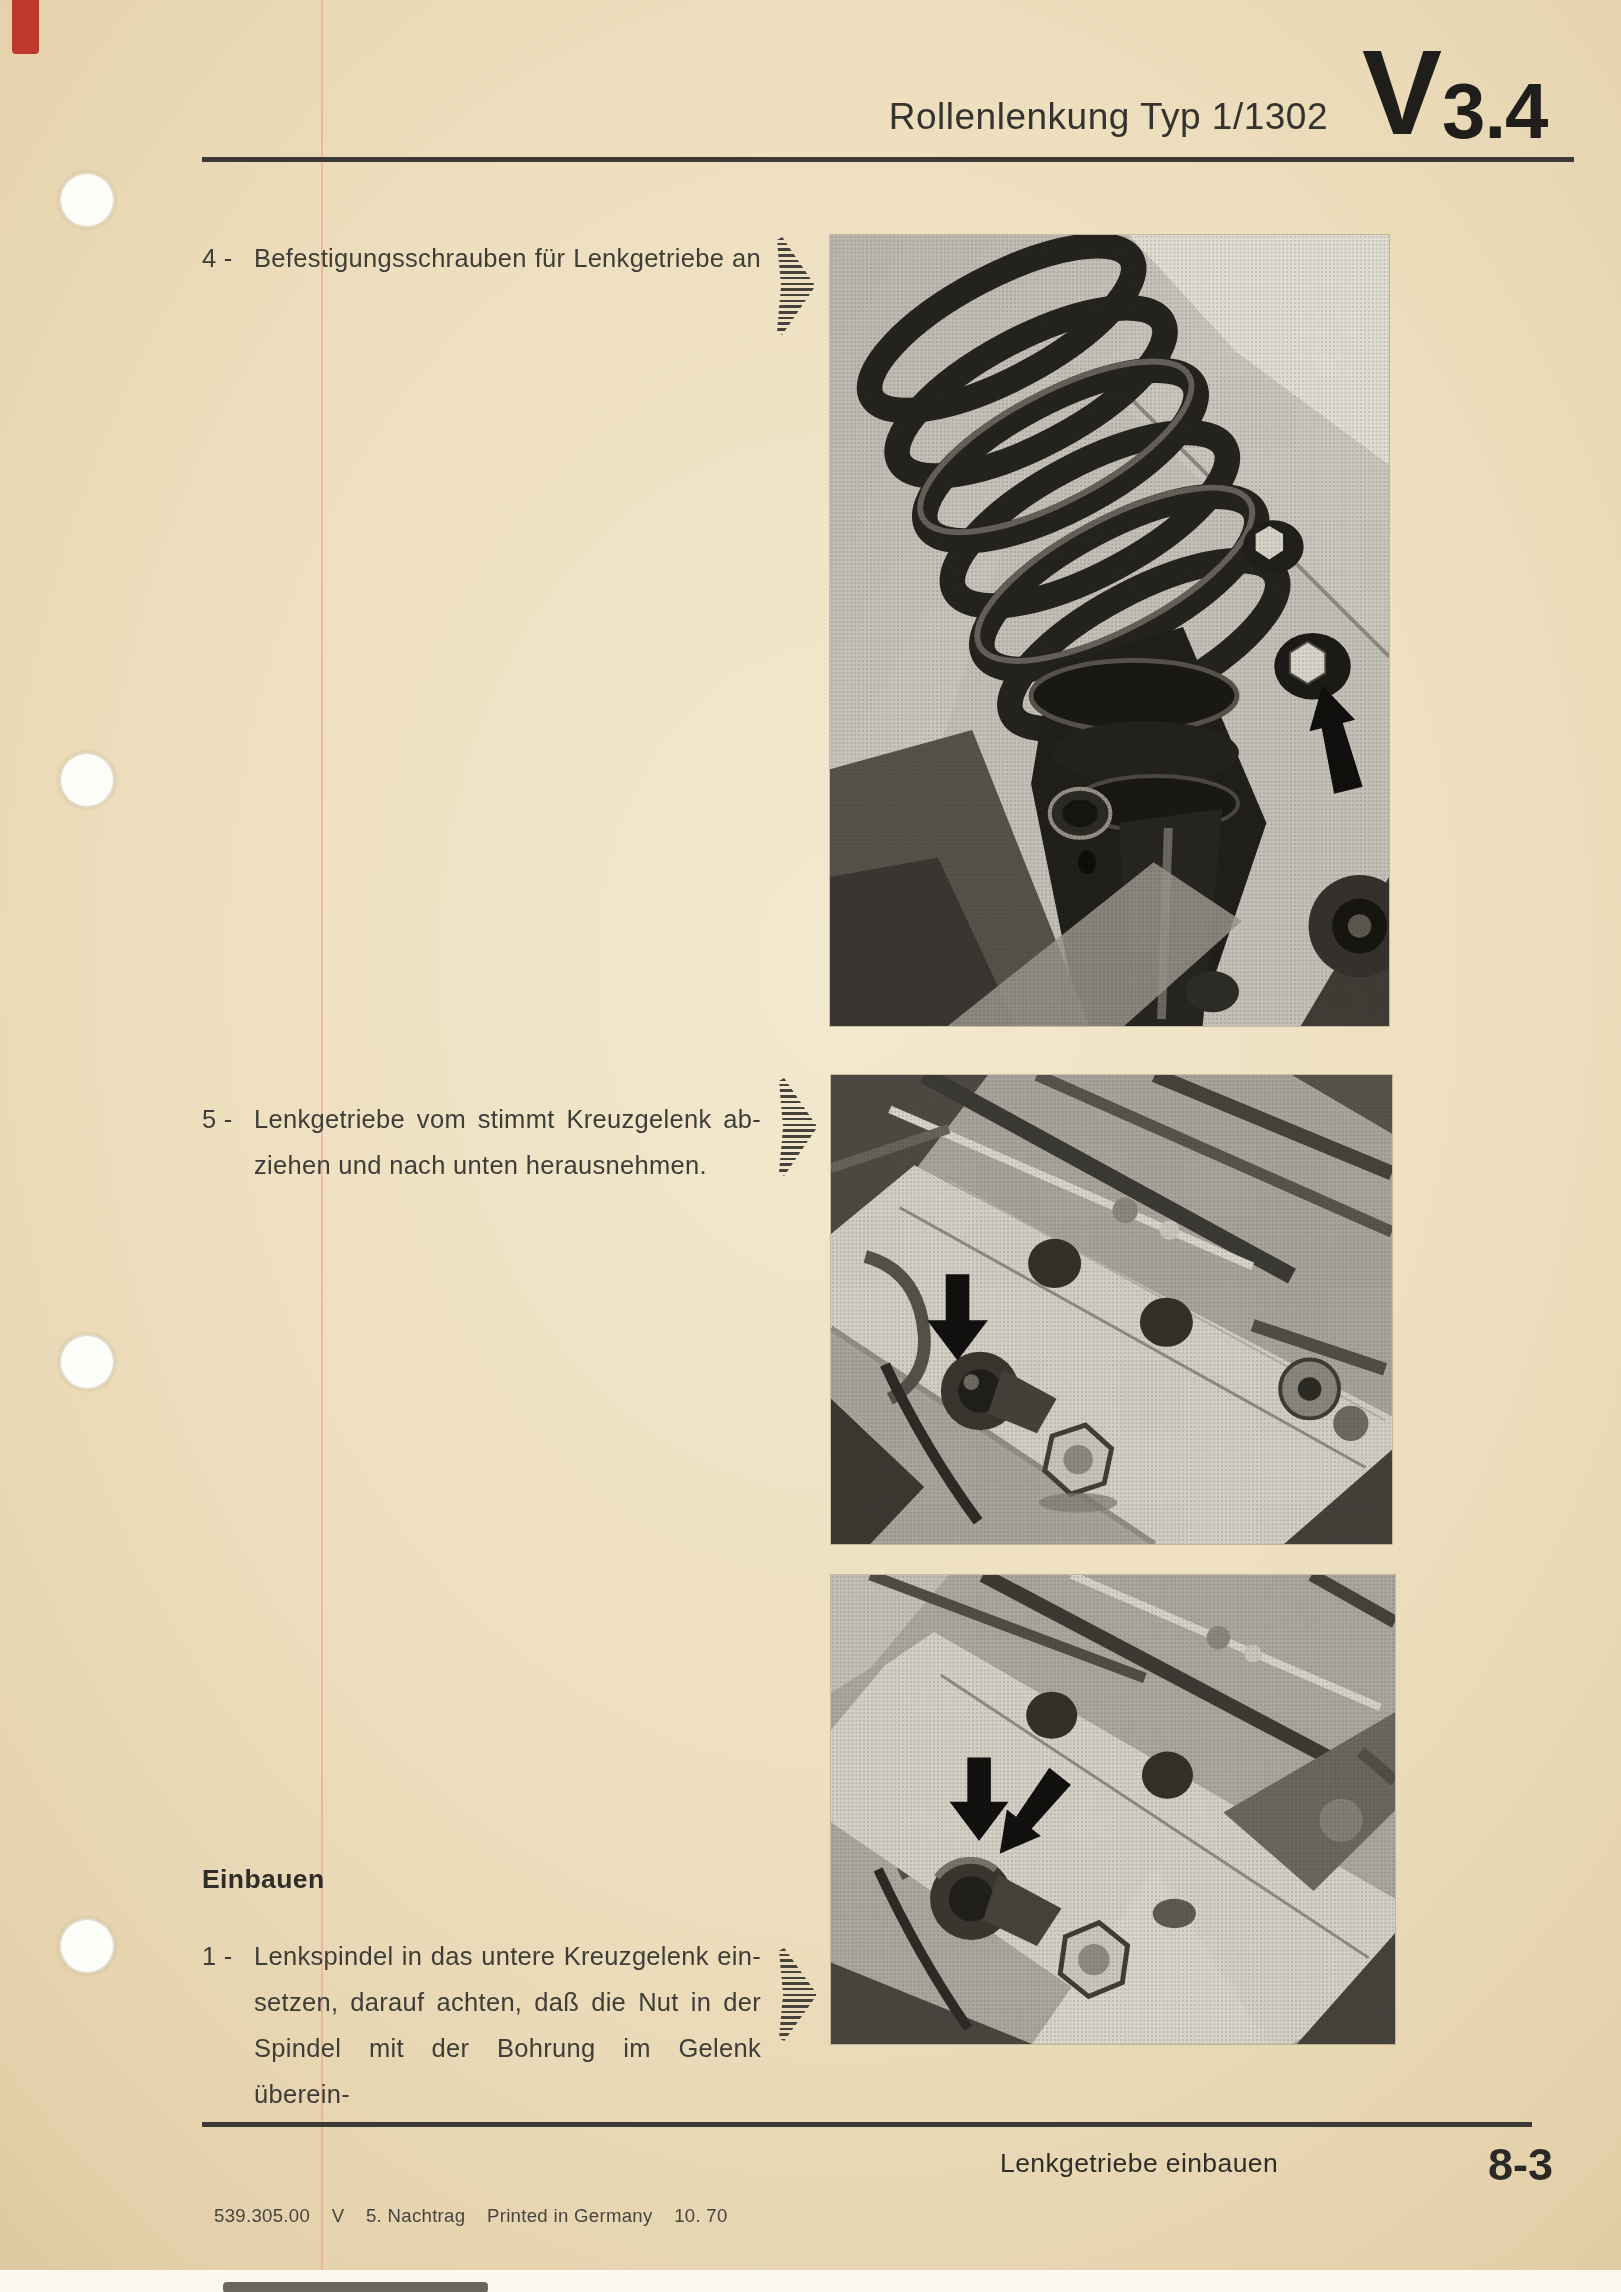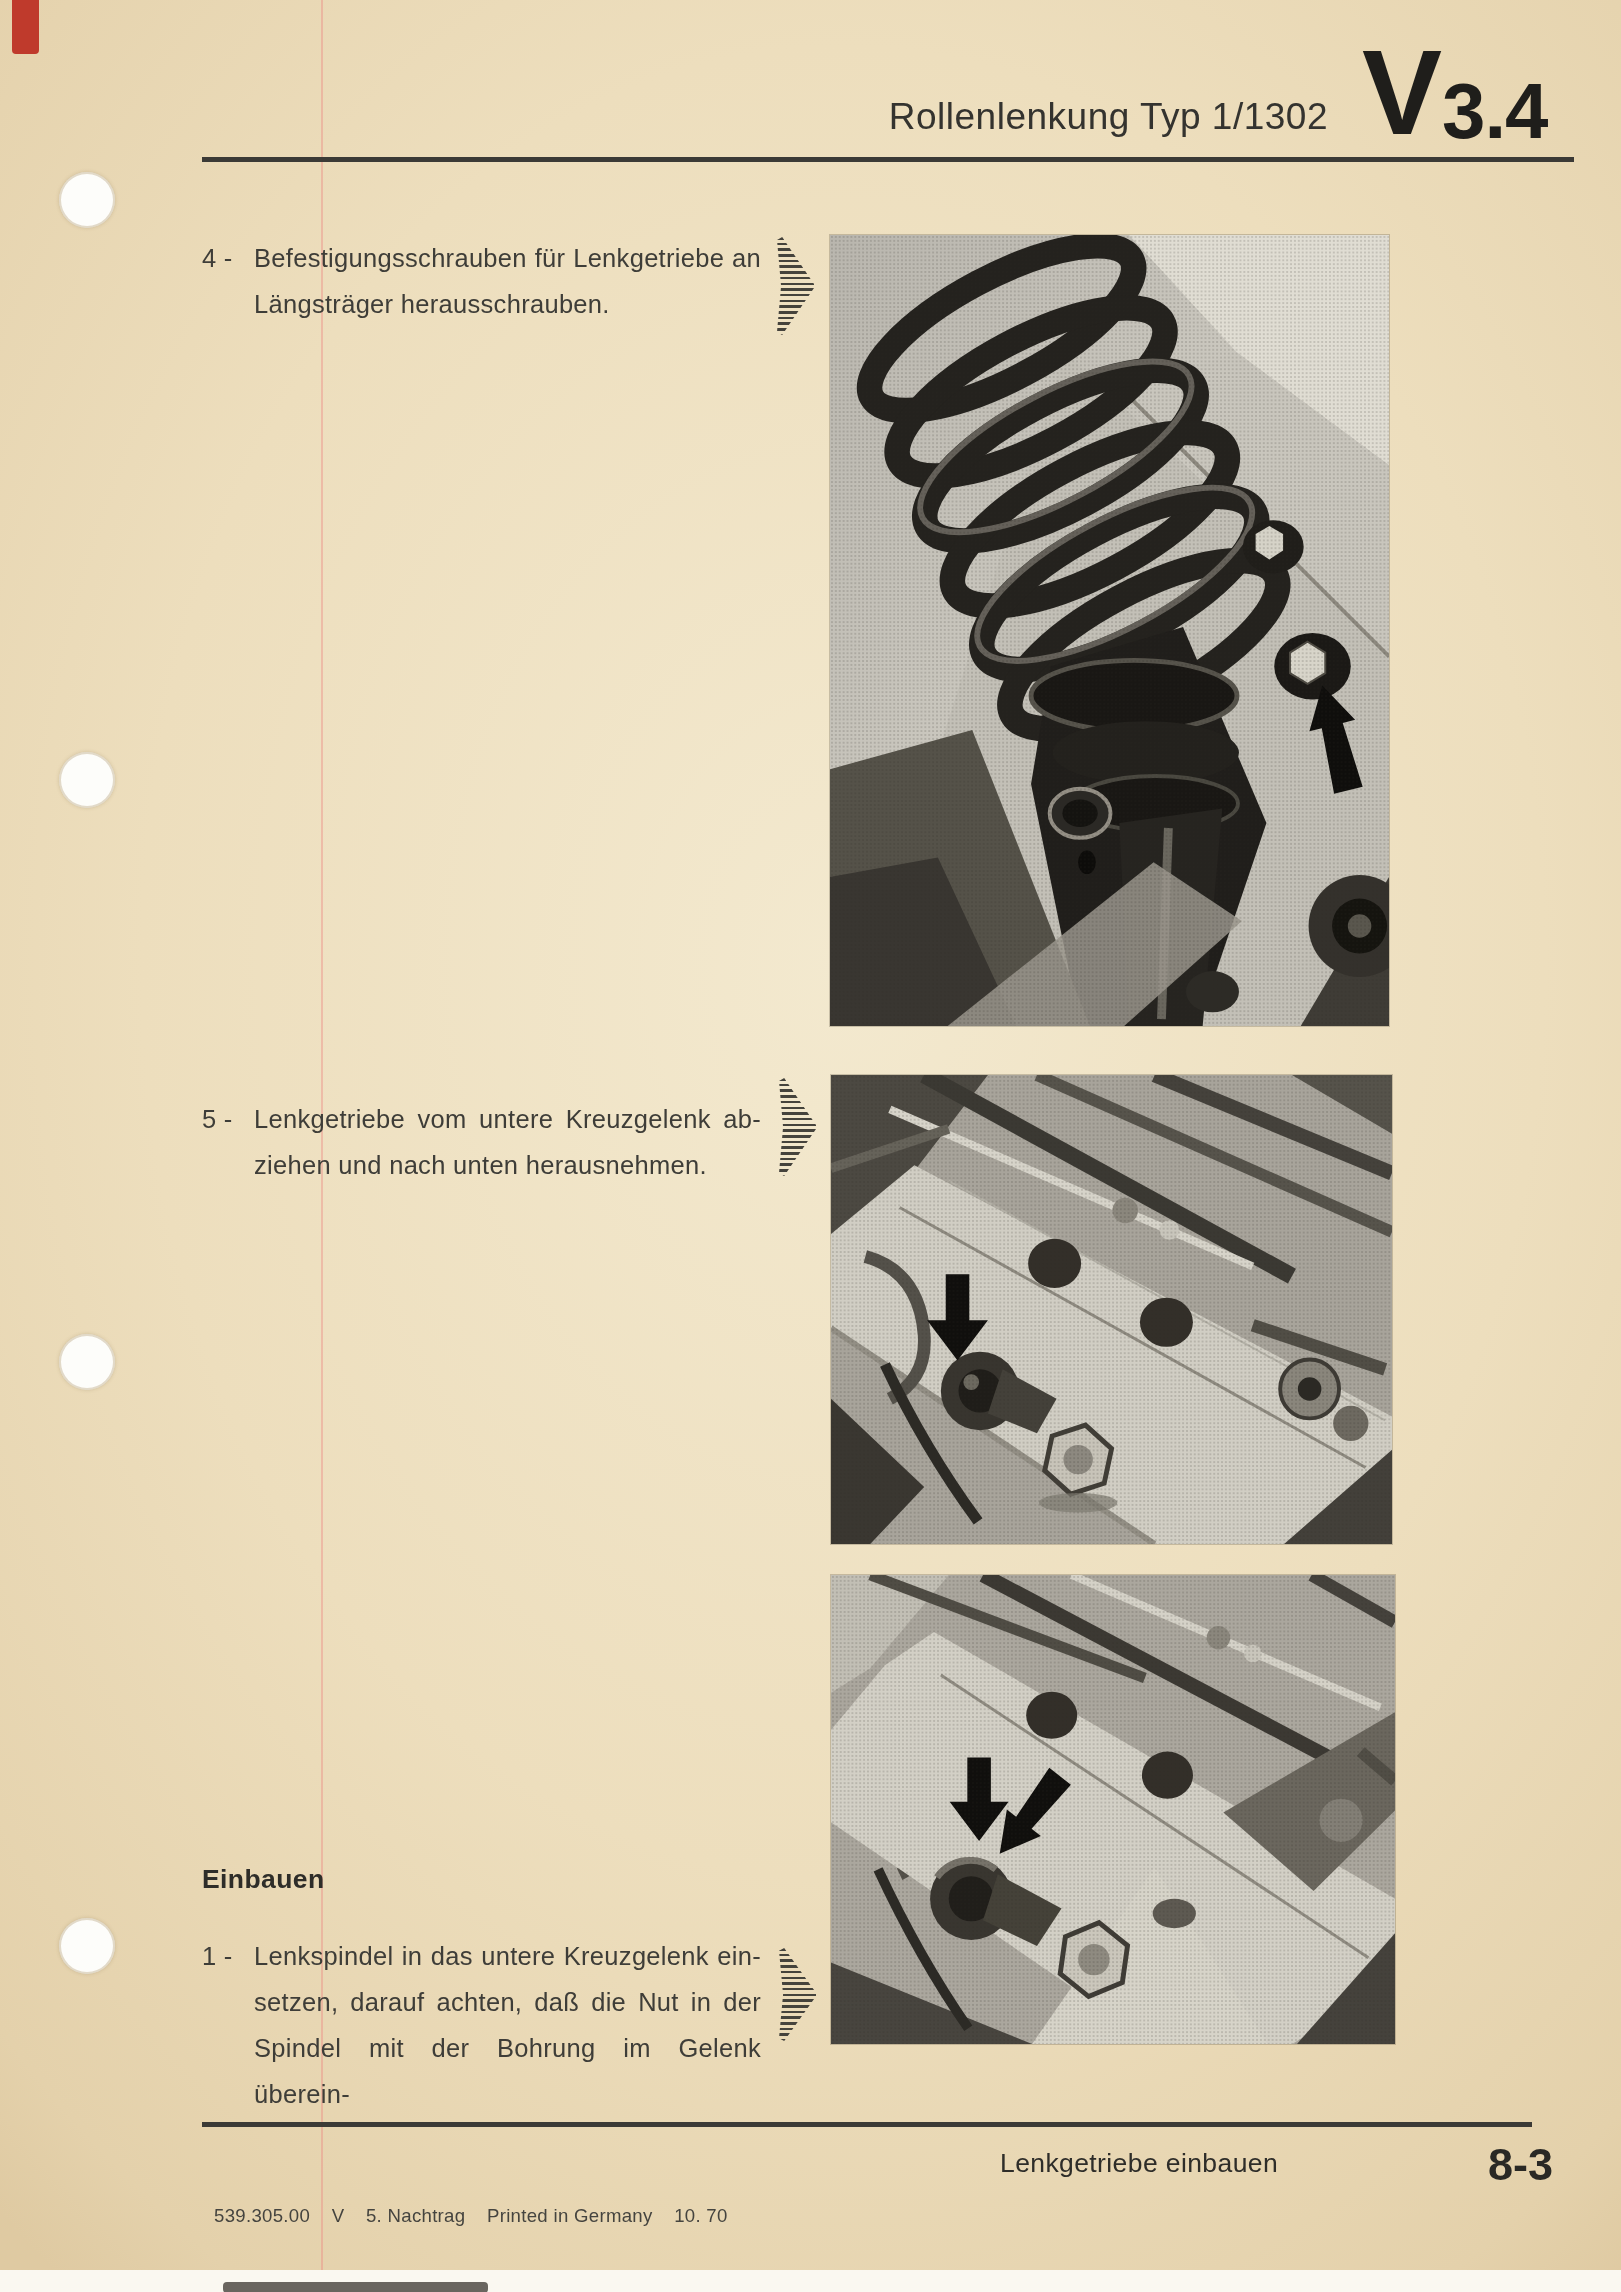--- a/index.html
+++ b/index.html
@@ -69,21 +69,20 @@
   <div class="hdr-v">
     <span class="v">V</span>
     <span class="vnum">3.4</span>
   </div>
   <div class="rule" style="left:202px;top:157px;width:1372px"></div>
 
   <div class="step" style="top:235px">
     <span class="num">4 -</span>
     <span class="lines">
       <div class="ln jl">Befestigungsschrauben für Lenkgetriebe an</div>
-      <div class="ln">Längsträger herausschrauben.</div>
     </span>
   </div>
   <div class="dir-arrow" style="left:777px;top:237px;height:98px"></div>
 
   <div class="photo" style="left:830px;top:235px;width:559px;height:791px">
     <svg viewBox="0 0 570 807" preserveAspectRatio="none">
       <defs>
         <linearGradient id="p1bg" x1="0" y1="0" x2="1" y2="1">
           <stop offset="0" stop-color="#b9b6ae"></stop>
             <stop offset=".5" stop-color="#cdcac1"></stop>
@@ -134,21 +133,21 @@
       <g transform="translate(516,516) rotate(-14)">
         <polygon points="0,-58 24,-16 11,-16 15,52 -15,52 -11,-16 -24,-16" fill="#0f0e0c"></polygon>
       </g>
     </svg>
     <div class="halftone"></div>
   </div>
 
   <div class="step" style="top:1096px">
     <span class="num">5 -</span>
     <span class="lines">
-      <div class="ln jl">Lenkgetriebe vom untere Kreuzgelenk ab-</div>
+      <div class="ln jl">Lenkgetriebe vom stimmt Kreuzgelenk ab-</div>
       <div class="ln">ziehen und nach unten herausnehmen.</div>
     </span>
   </div>
   <div class="dir-arrow" style="left:779px;top:1078px;height:98px"></div>
 
   <div class="photo" style="left:831px;top:1075px;width:561px;height:469px">
     <svg viewBox="0 0 572 478" preserveAspectRatio="none">
       <rect width="572" height="478" fill="#a8a49b"></rect>
       <polygon points="0,0 160,0 45,150 0,185" fill="#4c4942"></polygon>
       <polygon points="470,0 572,0 572,60" fill="#56534b"></polygon>

